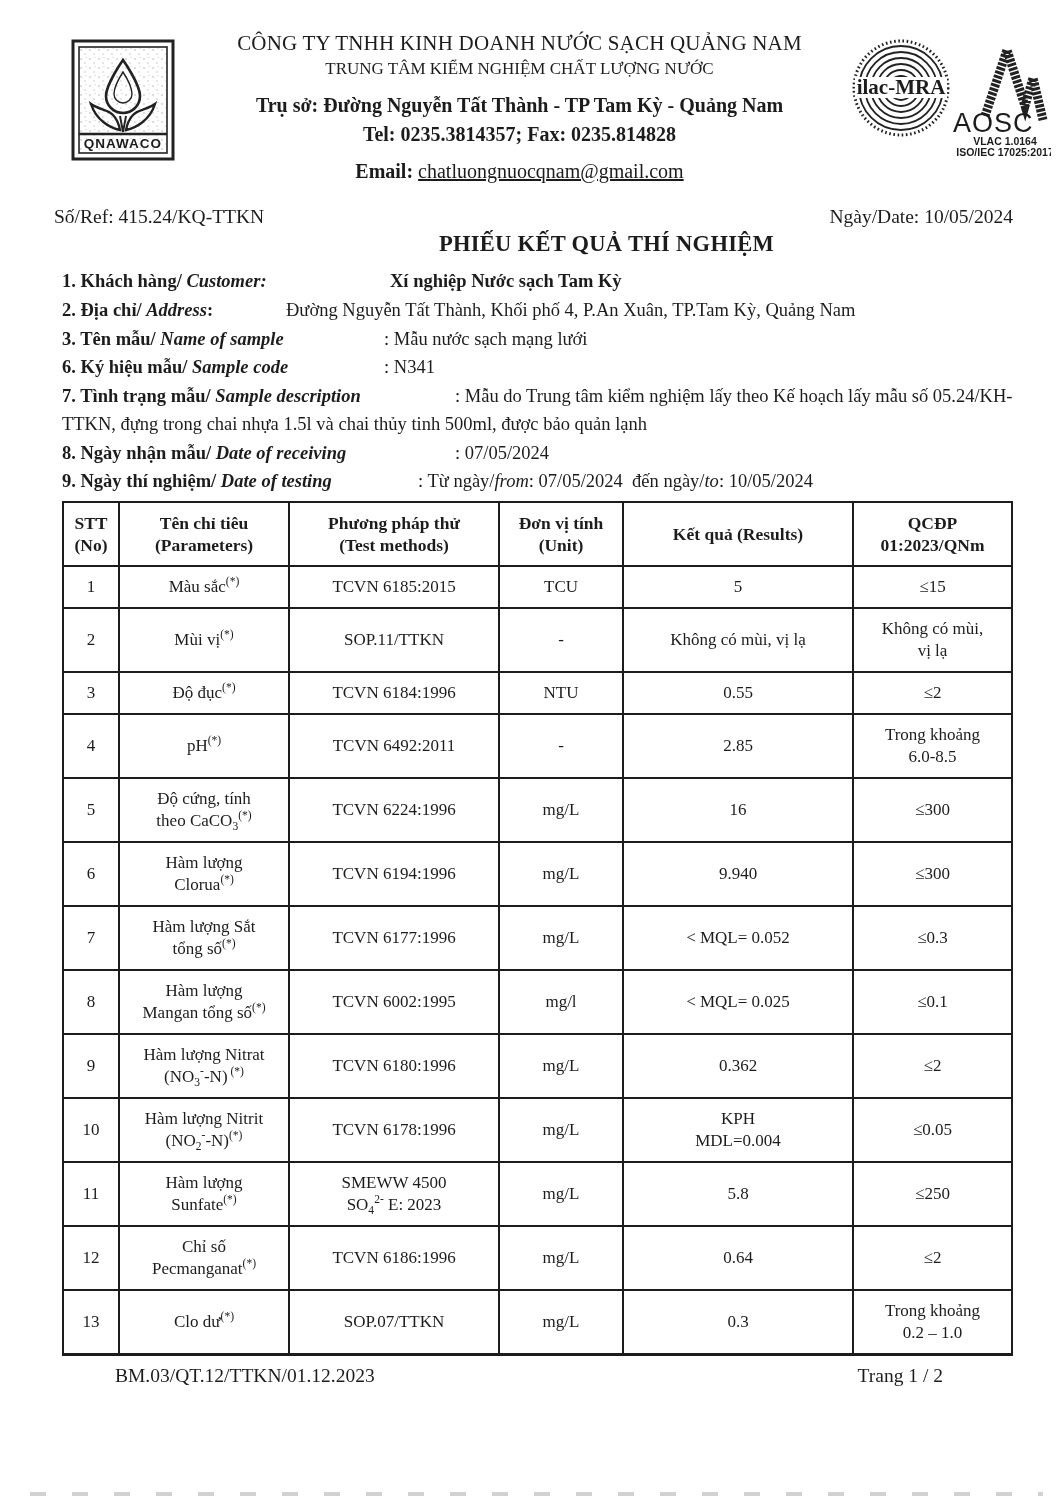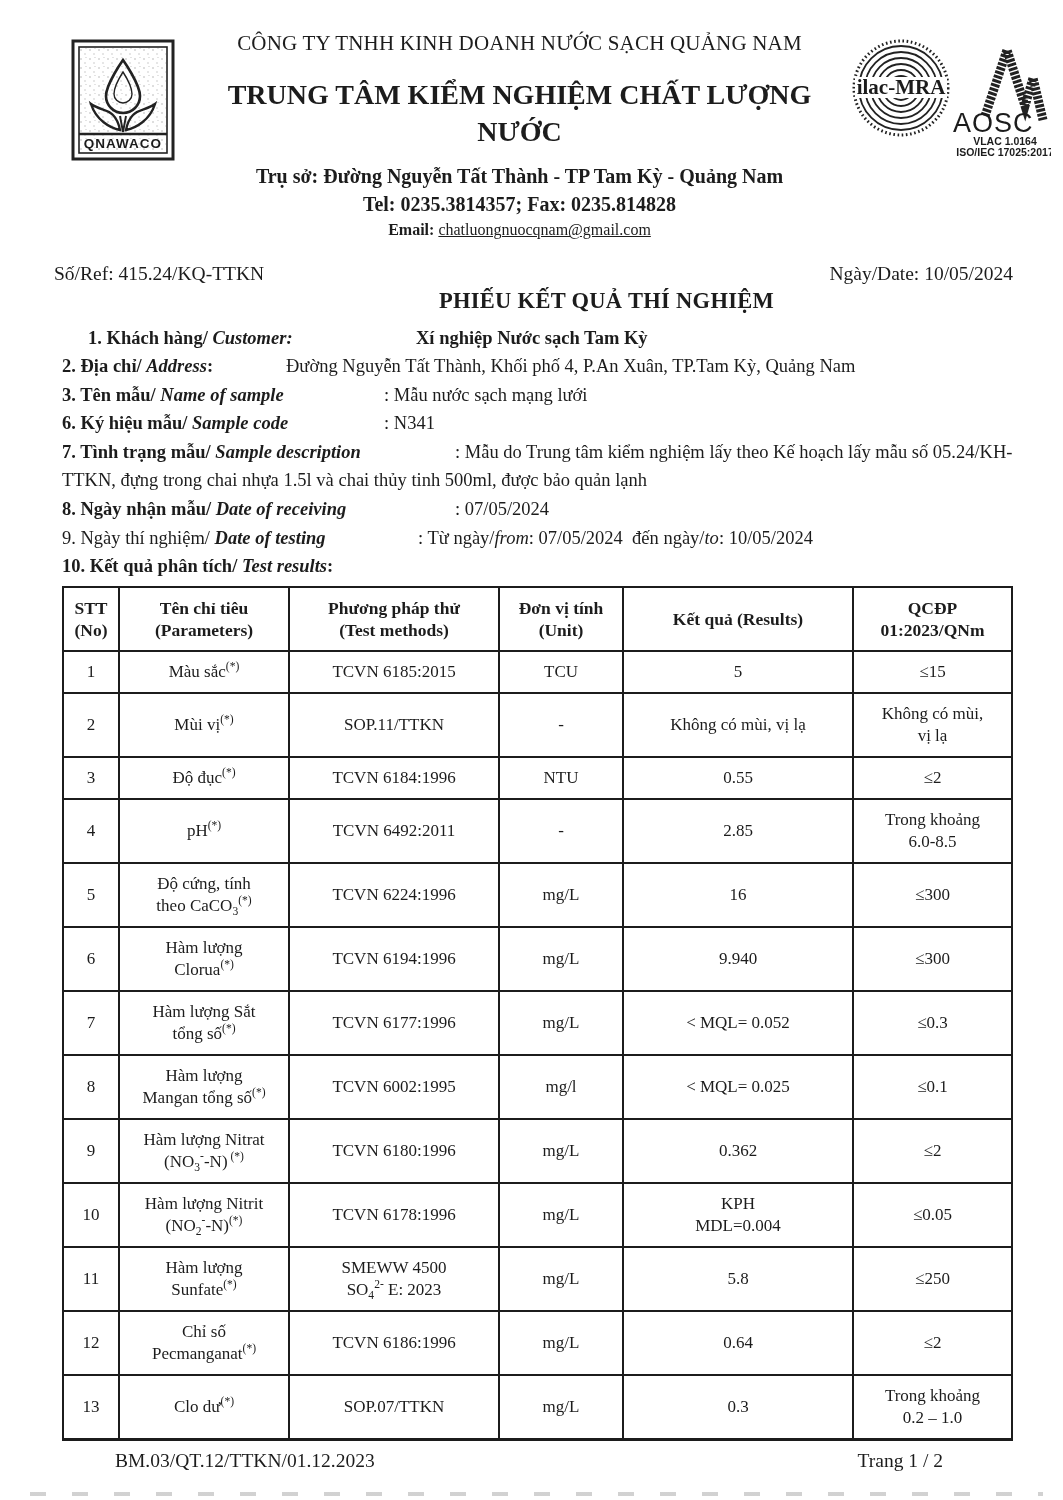--- a/index.html
+++ b/index.html
@@ -10,37 +10,37 @@
     background:#ffffff;
     color:#1c1c1c;
     font-family:"Liberation Serif", "DejaVu Serif", serif;
     overflow:hidden;
   }
   
   .header{display:flex;align-items:flex-start;padding:26px 12px 0 70px;}
   .logo-left{width:118px;flex:0 0 118px;margin-top:12px;}
   .header-center{flex:1;text-align:center;padding-top:4px;line-height:1.32;}
   .h-company{font-size:21px;letter-spacing:.2px;white-space:nowrap;}
-  .h-center-name{font-size:28px;font-weight:bold;margin-top:19px;}
+  .h-center-name{font-size:17px;font-weight:normal;margin-top:0;}
   .h-address{font-size:20px;font-weight:bold;margin-top:12px;}
   .h-tel{font-size:20px;font-weight:bold;margin-top:2px;}
-  .h-email{font-size:16px;margin-top:2px;}
+  .h-email{font-size:20px;margin-top:11px;}
   .h-email .lbl-b{font-weight:bold;}
   .h-email .addr{text-decoration:underline;}
   .header-right{flex:0 0 200px;display:flex;align-items:flex-start;padding-top:10px;}
   svg text{fill:#1c1c1c;}
   
   .ref-row{display:flex;justify-content:space-between;padding:22px 50px 0 54px;font-size:19.5px;}
   .title{margin-left:150px;text-align:center;font-weight:bold;font-size:22.5px;margin-top:3px;letter-spacing:.3px;}
   .subtitle{margin-left:150px;text-align:center;font-weight:bold;font-size:19.5px;margin-top:2px;}
   
   .info{margin:10px 50px 0 62px;}
   .info p{font-size:18.5px;line-height:28.6px;margin:0;}
   .info .lbl{display:inline-block;vertical-align:top;}
-  .i1 .lbl{width:328px;margin-left:26px;} .i2 .lbl{width:224px;} .i3 .lbl{width:322px;}
+  .i1 .lbl{width:328px;} .i2 .lbl{width:224px;} .i3 .lbl{width:322px;}
   .i4 .lbl{width:326px;} .i6 .lbl{width:322px;} .i7 .lbl{width:393px;}
   .i8 .lbl{width:393px;} .i9 .lbl{width:356px;}
   
   table.results{border-collapse:collapse;table-layout:fixed;width:949px;margin:5px 0 0 62px;}
   table.results th,table.results td{
     border:2px solid #1c1c1c;
     text-align:center;vertical-align:middle;
     padding:9px 4px;font-size:17px;line-height:22px;
     overflow:hidden;
   }
@@ -124,22 +124,21 @@
 
   <div class="title">PHIẾU KẾT QUẢ THÍ NGHIỆM</div>
 
   <div class="info">
     <p class="i1"><span class="lbl"><span style="font-weight: bold;">1. Khách hàng/ </span><span style="font-style: italic; font-weight: bold;">Customer:</span></span><span><span style="font-weight: bold;">Xí nghiệp Nước sạch Tam Kỳ</span></span></p>
     <p class="i2"><span class="lbl"><span style="font-weight: bold;">2. Địa chỉ/ </span><span style="font-style: italic; font-weight: bold;">Address</span><span style="font-weight: bold;">:</span></span><span><span>Đường Nguyễn Tất Thành, Khối phố 4, P.An Xuân, TP.Tam Kỳ, Quảng Nam</span></span></p>
     <p class="i3"><span class="lbl"><span style="font-weight: bold;">3. Tên mẫu/ </span><span style="font-style: italic; font-weight: bold;">Name of sample</span></span><span><span>: Mẫu nước sạch mạng lưới</span></span></p>
     <p class="i6"><span class="lbl"><span style="font-weight: bold;">6. Ký hiệu mẫu/ </span><span style="font-style: italic; font-weight: bold;">Sample code</span></span><span><span>: N341</span></span></p>
     <p class="i7"><span class="lbl"><span style="font-weight: bold;">7. Tình trạng mẫu/ </span><span style="font-style: italic; font-weight: bold;">Sample description</span></span><span><span>: Mẫu do Trung tâm kiểm nghiệm lấy theo Kế hoạch lấy mẫu số 05.24/KH-TTKN, đựng trong chai nhựa 1.5l và chai thủy tinh 500ml, được bảo quản lạnh</span></span></p>
     <p class="i8"><span class="lbl"><span style="font-weight: bold;">8. Ngày nhận mẫu/ </span><span style="font-style: italic; font-weight: bold;">Date of receiving</span></span><span><span>: 07/05/2024</span></span></p>
-    <p class="i9"><span class="lbl"><span style="font-weight: normal;">9. Ngày thí nghiệm/ </span><span style="font-style: italic; font-weight: bold;">Date of testing</span></span><span><span>: Từ ngày/</span><span style="font-style: italic;">from</span><span>: 07/05/2024 &nbsp;đến ngày/</span><span style="font-style: italic;">to</span><span>: 10/05/2024</span></span></p>
-    <p class="i10"><span class="lbl"><span style="font-weight: bold;">10. Kết quả phân tích/</span><span style="font-style: italic; font-weight: bold;"> Test results</span><span style="font-weight: bold;">:</span></span></p>
+    <p class="i9"><span class="lbl"><span style="font-weight: bold;">9. Ngày thí nghiệm/ </span><span style="font-style: italic; font-weight: bold;">Date of testing</span></span><span><span>: Từ ngày/</span><span style="font-style: italic;">from</span><span>: 07/05/2024 &nbsp;đến ngày/</span><span style="font-style: italic;">to</span><span>: 10/05/2024</span></span></p>
   </div>
 
   <table class="results">
     <colgroup>
       <col style="width:56px">
         <col style="width:170px">
         <col style="width:210px">
       <col style="width:124px">
         <col style="width:230px">
         <col style="width:159px">

